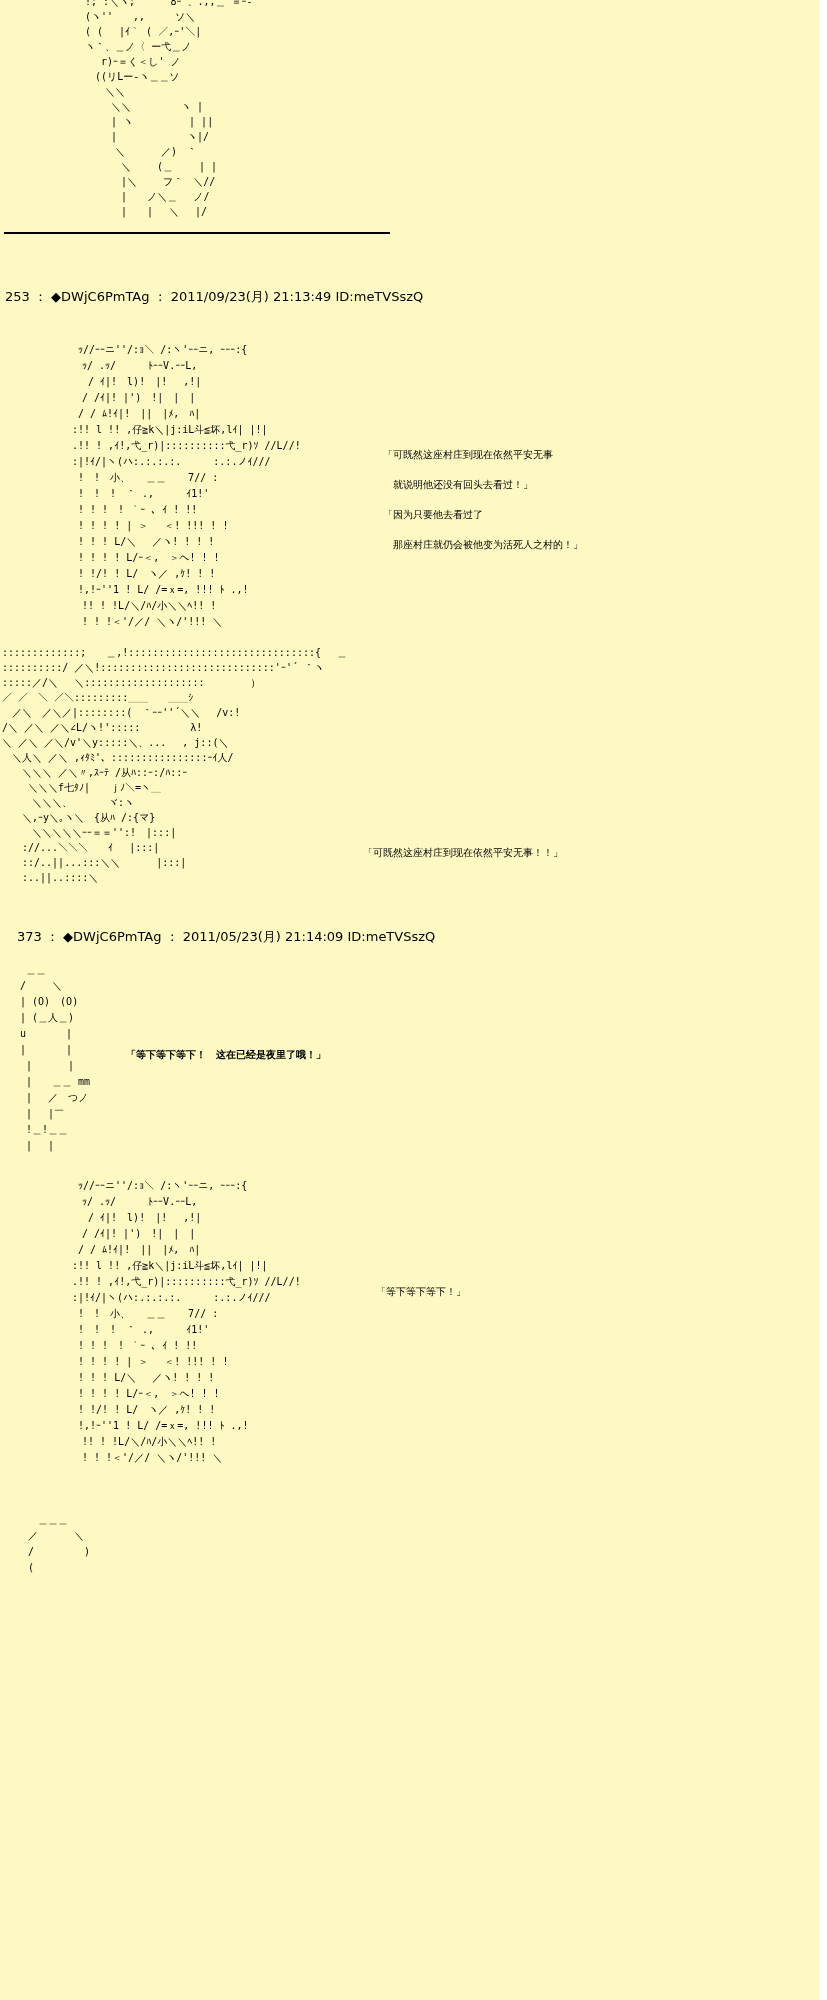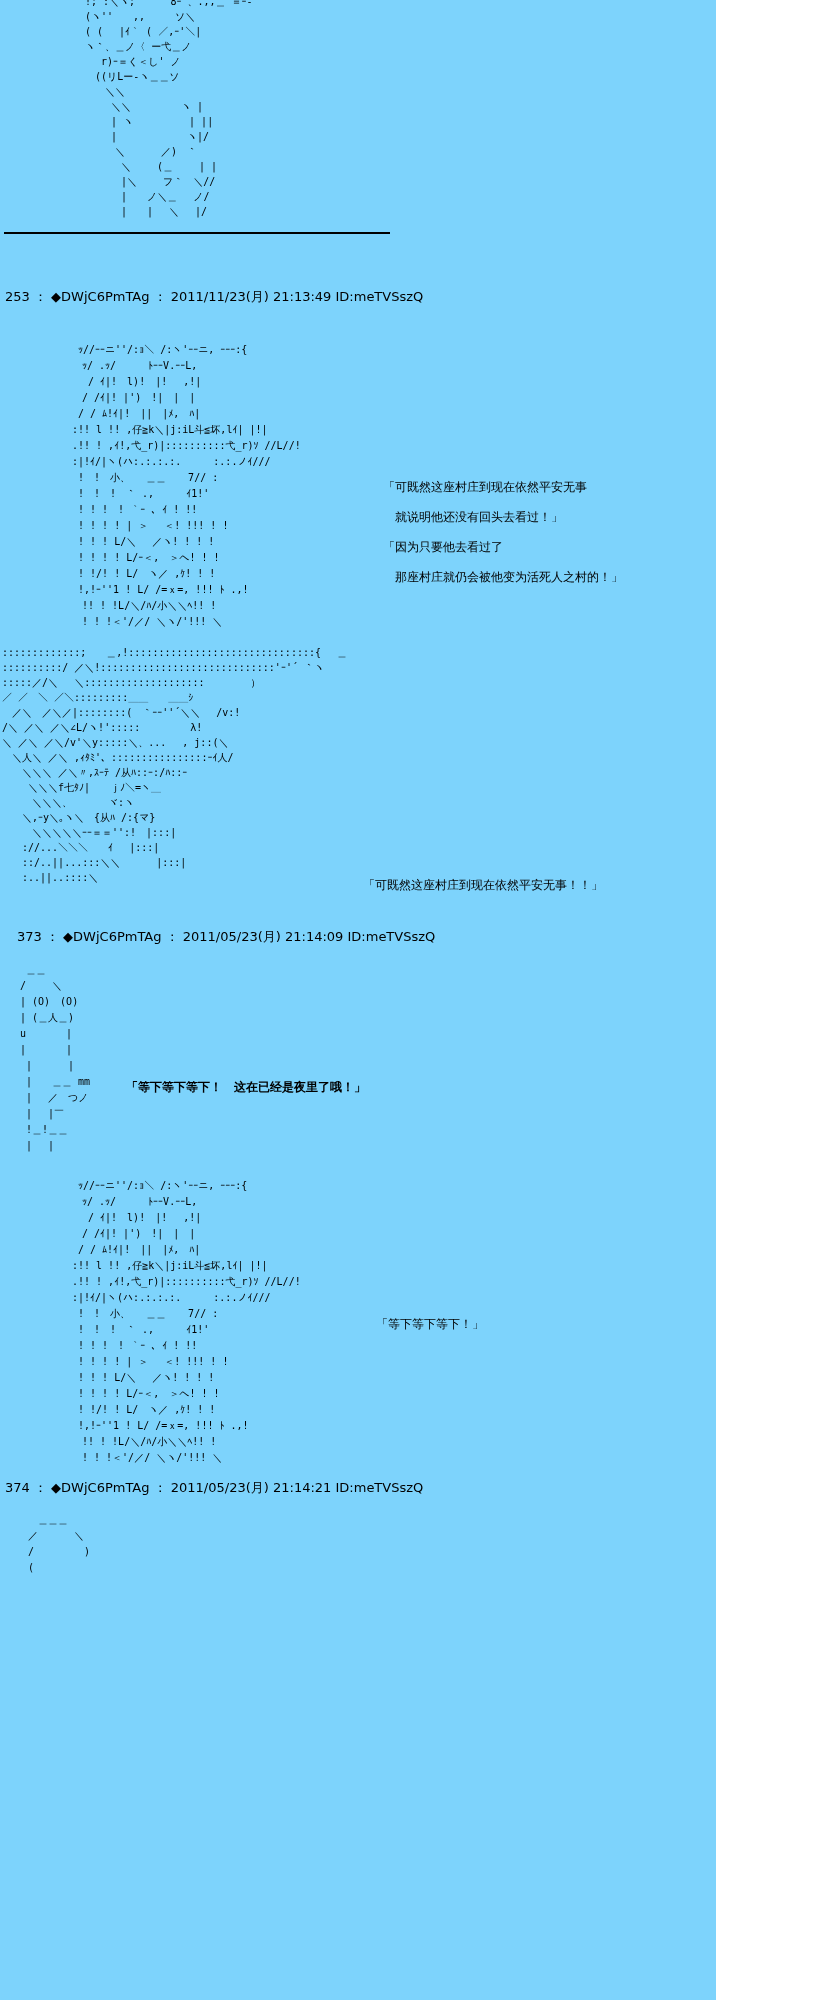--- a/index.html
+++ b/index.html
@@ -1,21 +1,21 @@
 <!DOCTYPE html>
 <html><head>
 <meta charset="utf-8">
 <style>
   html, body { margin: 0; padding: 0; }
   body { background: #ffffff; }
   .page {
     position: relative;
-    width: 716px;
+    width: 819px;
     height: 2000px;
-    background: #7dd3fc;
+    background: #fef9c3;
     color: #000000;
     overflow: hidden;
     font-family: "DejaVu Sans", sans-serif;
   }
   .aa {
     position: absolute;
     margin: 0;
     font-family: "DejaVu Sans Mono", "DejaVu Sans", monospace;
     white-space: pre;
     font-size: 10px;
@@ -25,25 +25,24 @@
   .aa.lh15 { line-height: 15px; }
   .post-header {
     position: absolute;
     font-size: 13px;
     white-space: pre;
     color: #000000;
   }
   .post-header b { font-weight: normal; }
   .dialogue {
     position: absolute;
-    font-size: 12px;
+    font-size: 10px;
     white-space: pre;
     line-height: 30px;
     color: #000000;
-    margin-top: 32px;
   }
   .dialogue.single { line-height: 20px; }
   .divider {
     position: absolute;
     border-top: 2px solid #000000;
     height: 0;
   }
 </style>
 </head>
 <body>
@@ -61,21 +60,21 @@
 　　 | ヽ　　　　　 | ||
 　　 |　　　　　　　ヽ|/
 　　　＼　　　 ／)　｀
 　　　 ＼　　 (＿　　 | |
 　　　 |＼　　 フ｀　＼//
 　　　 |　　ノ＼＿　 ノ/
 　　　 |　　|　 ＼　 |/</pre>
 
   <div class="divider" style="left:4px; top:232px; width:386px;"></div>
 
-  <div class="post-header" style="left:5px; top:288px;"><span>253</span><span> ： </span><b>◆DWjC6PmTAg</b><span> ： </span><span>2011/11/23(月) 21:13:49 ID:meTVSszQ</span></div>
+  <div class="post-header" style="left:5px; top:288px;"><span>253</span><span> ： </span><b>◆DWjC6PmTAg</b><span> ： </span><span>2011/09/23(月) 21:13:49 ID:meTVSszQ</span></div>
 
   <pre class="aa" style="left:62px; top:342px;">　 ｯ//ｰｰニ''/:ｮ＼ /:ヽ'ｰｰニ, ｰｰｰ:{
 　　ｯ/ .ｯ/　 　 ﾄｰｰV.ｰｰL,
 　　 / ｲ|!　l)!　|!　 ,!|
 　　/ /ｲ|! |')　!|　|　|
 　 / / ﾑ!ｲ|!　||　|ﾒ,　ﾊ|
 　:!! l !! ,仔≧k＼|j:iL斗≦坏,lｲ| |!|
 　.!! ! ,ｲ!,弋_r)|::::::::::弋_r)ｿ //L//!
 　:|!ｲ/|ヽ(ハ:.:.:.:.　 　 :.:.ノｲ///
 　 !　!　小、　 ＿＿ 　 7// :
@@ -144,20 +143,19 @@
 　 ! ! ! ! | ＞　 ＜! !!! ! !
 　 ! ! ! L/＼　 ／ヽ! ! ! !
 　 ! ! ! ! L/ｰ＜,　＞ヘ! ! !
 　 ! !/! ! L/　ヽ／ ,ｹ! ! !
 　 !,!ｰ''1 ! L/ /=ｘ=, !!! ﾄ .,!
 　　!! ! !L/＼/ﾊ/小＼＼ﾍ!! !
 　　! ! !＜'/／/ ＼ヽ/'!!! ＼</pre>
 
   <div class="dialogue single" style="left:376px; top:1282px;">「等下等下等下！」</div>
 
-  <div class="post-header" style="left:5px; top:1479px;"><span>374</span><span> ： </span><b>◆DWjC6PmTAg</b><span> ： </span><span>2011/05/23(月) 21:14:21 ID:meTVSszQ</span></div>
 
   <pre class="aa" style="left:18px; top:1512px;">　　＿＿＿
 　／　　　 ＼
 　/　　　　　)
 　(</pre>
 
 </div>
 
 </body></html>

